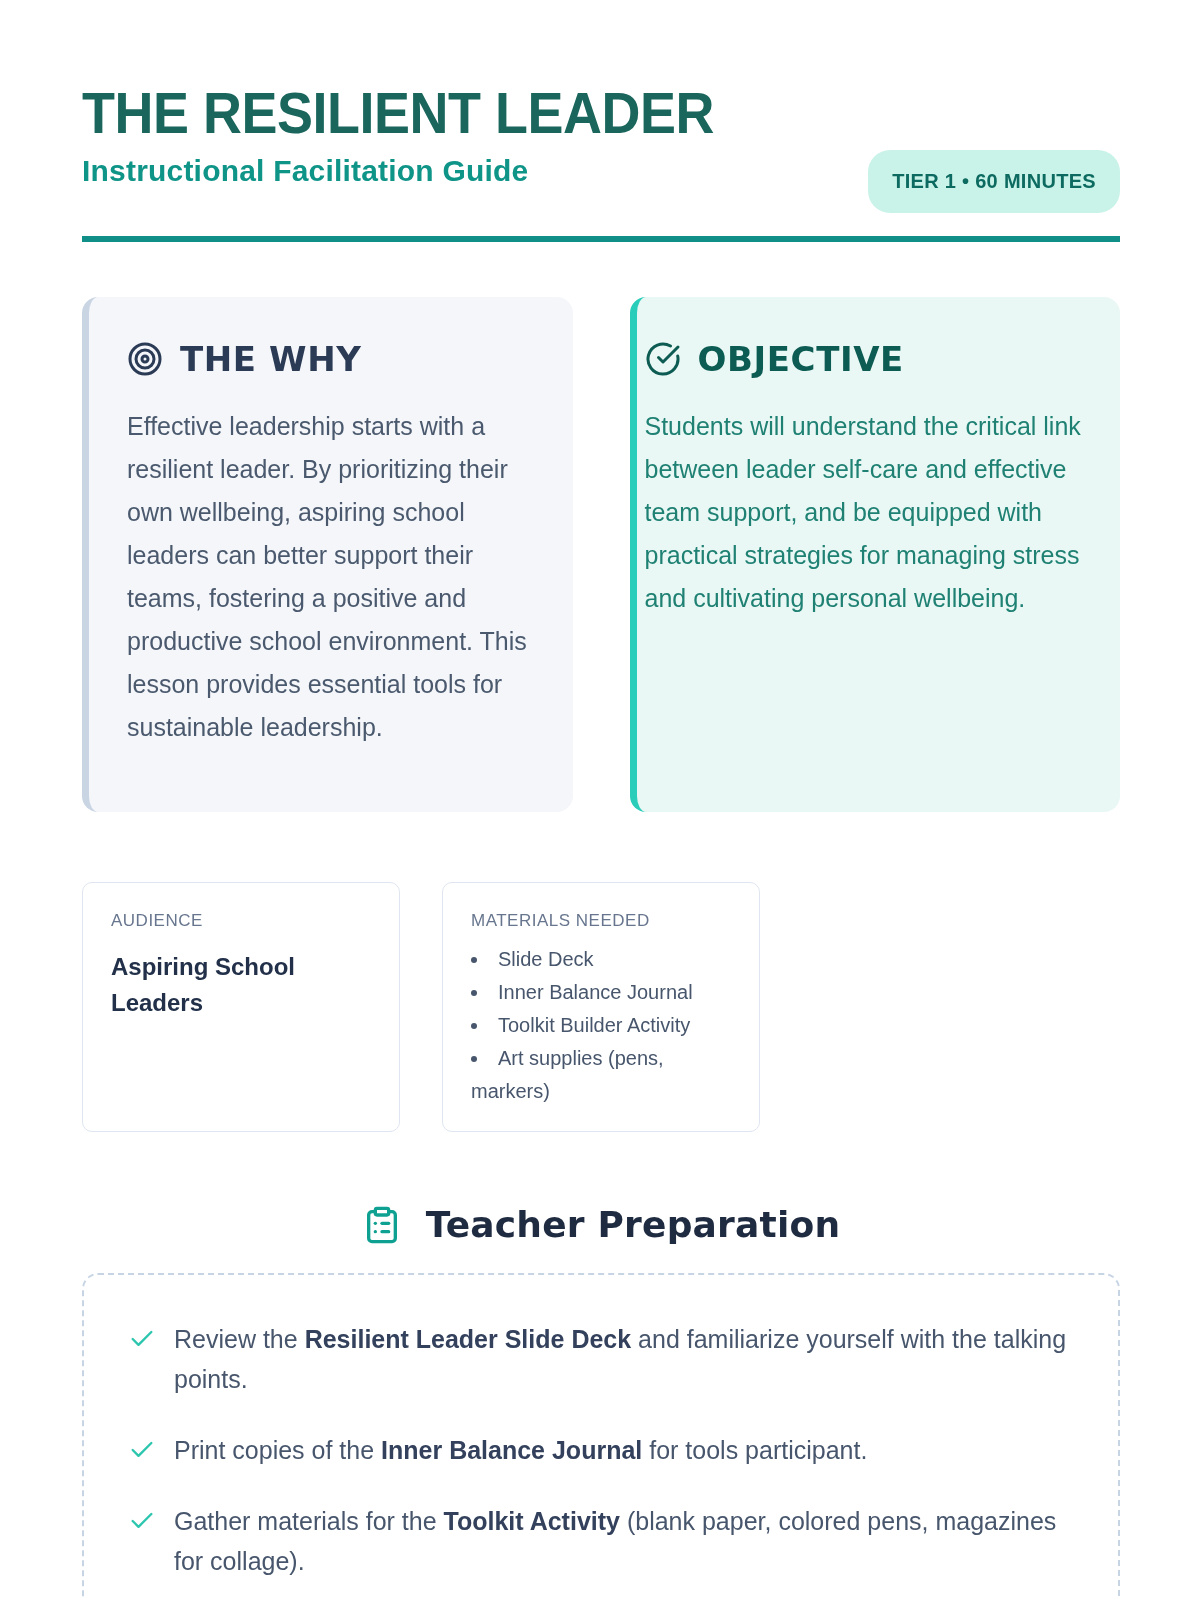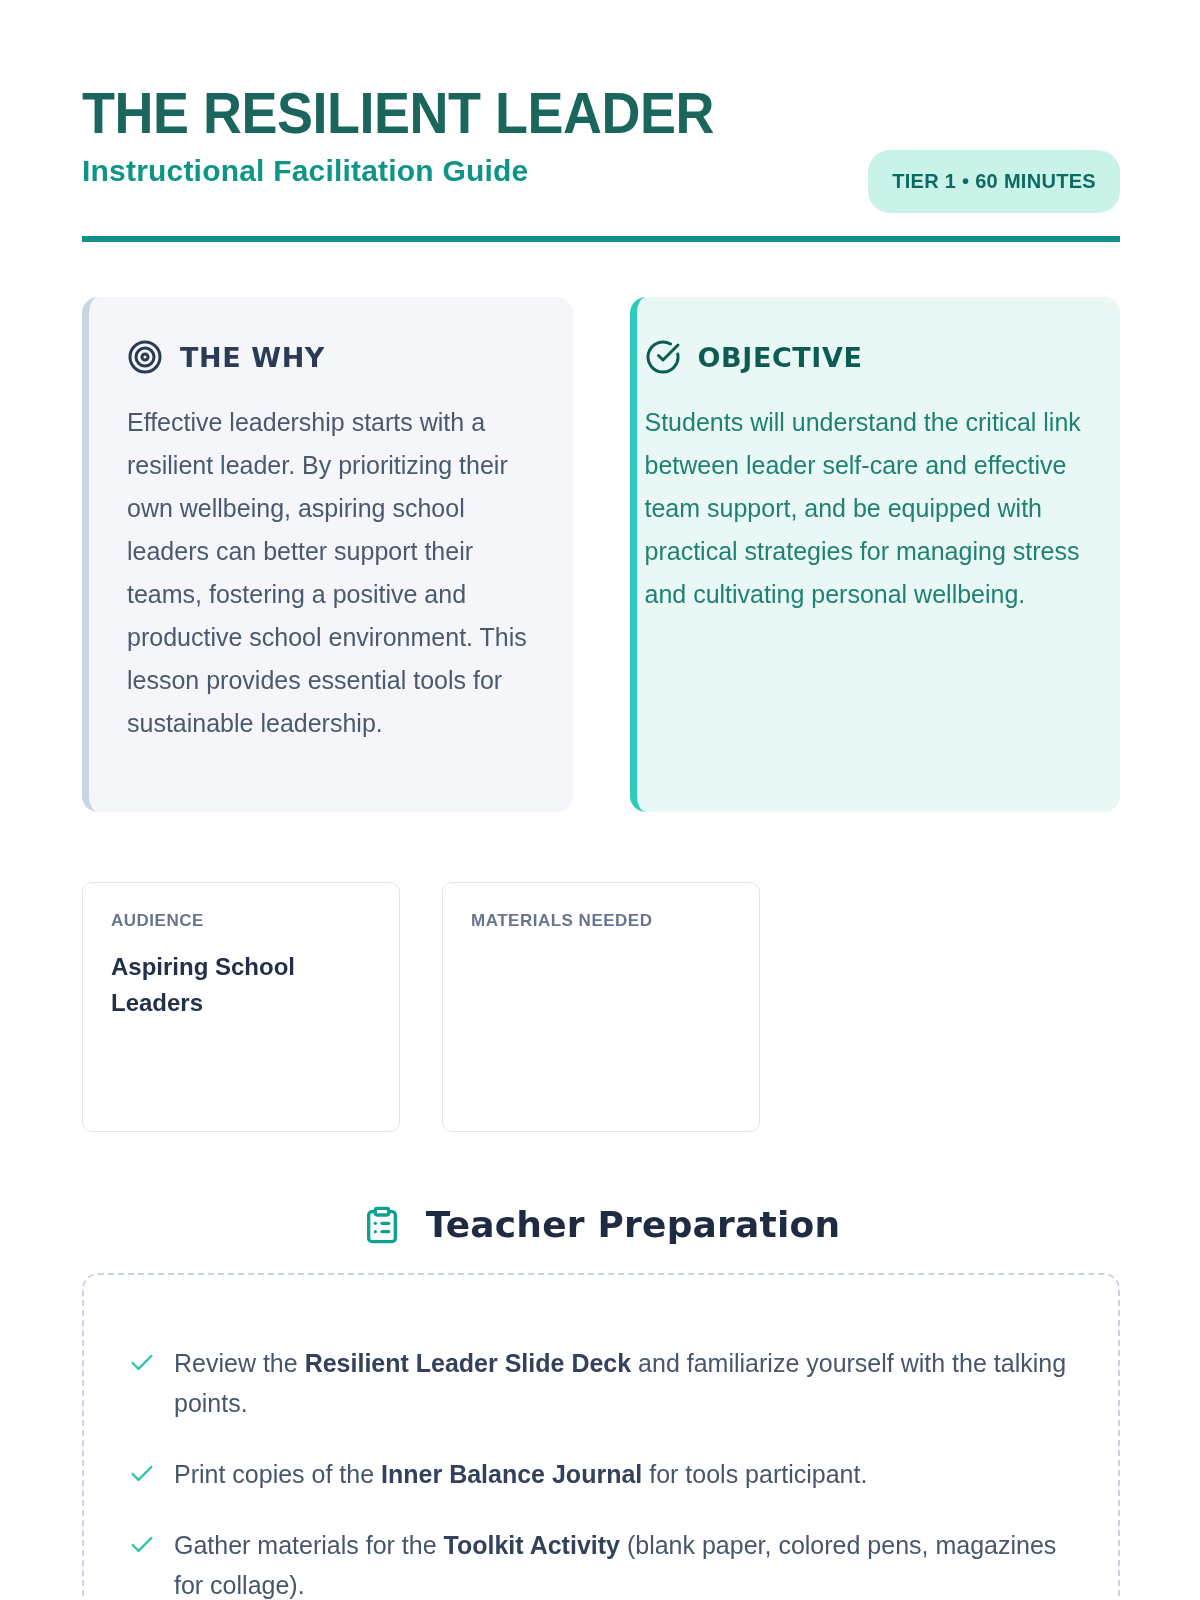--- a/index.html
+++ b/index.html
@@ -31,53 +31,53 @@
     padding: 20px 24px; border-radius: 22px; white-space: nowrap;
   }
   .divider { margin-top: 48px; height: 6px; background: #108f88; }
 
   
   .top-cards { margin-top: 55px; display: grid; grid-template-columns: 1fr 1fr; gap: 57px; }
   .card { border-radius: 16px; min-height: 515px; padding: 42px 36px 40px 38px; }
   .card-why { background: #f4f6fa; border-left: 7px solid #c9d5e3; }
   .card-objective { background: #e9f8f4; border-left: 7px solid #2acdb9; padding-left: 8px; }
   .card-head { display: flex; align-items: center; gap: 17px; }
-  .card-title { font-family: "DejaVu Sans", sans-serif; font-size: 27px; font-weight: 700; letter-spacing: 0.6px; }
+  .card-title { font-family: "DejaVu Sans", sans-serif; font-size: 34px; font-weight: 700; letter-spacing: 0.6px; }
   .card-why .card-title { color: #2c3b55; }
   .card-objective .card-title { color: #0d5c54; }
   .card-icon { width: 36px; height: 36px; display: inline-flex; }
   .card-body { margin-top: 26px; font-size: 25px; line-height: 43px; }
   .card-why .card-body { color: #4a596d; }
   .card-objective .card-body { color: #1f8173; }
 
   
   .info-cards { margin-top: 70px; display: grid; grid-template-columns: 1fr 1fr 1fr; gap: 42px; }
   .info-card {
     background: #ffffff; border: 1.5px solid #dfe6f1; border-radius: 10px;
     height: 250px; padding: 28px 24px 24px 28px;
   }
-  .info-label { font-size: 17px; font-weight: 700; color: #67768e; letter-spacing: 0.5px; }
+  .info-label { font-size: 17px; font-weight: 400; color: #67768e; letter-spacing: 0.5px; }
   .info-value { margin-top: 18px; font-size: 24px; font-weight: 700; color: #22304a; line-height: 36px; }
   .materials-list { margin-top: 12px; list-style-position: inside; color: #47566c; font-size: 20px; line-height: 33px; }
   .materials-list li::marker { color: #47566c; }
 
   
   .prep-head { margin-top: 72px; display: flex; align-items: center; gap: 24px; justify-content: center; }
   .prep-icon { width: 40px; height: 40px; display: inline-flex; }
   .prep-title {
     font-family: "DejaVu Sans", sans-serif; font-size: 36px; font-weight: 700;
     color: #1f2b40; letter-spacing: 0.2px;
   }
   .check-box {
     margin-top: 28px; border: 2px dashed #c7d4e4; border-radius: 16px;
     padding: 44px 40px 40px 44px; height: 560px;
   }
   .check-item {
     display: grid; grid-template-columns: 30px 1fr; column-gap: 16px;
-    margin-bottom: 31px; font-size: 25px; line-height: 40px; color: #47566c; margin-top: 24px;
+    margin-bottom: 31px; font-size: 25px; line-height: 40px; color: #47566c;
   }
   .check-glyph { width: 28px; height: 28px; margin-top: 6px; }
   .check-text .bd { font-weight: 700; color: #33415c; }
 
   svg { display: block; }
 </style>
 </head>
 <body>
 
 <div class="page">
@@ -123,20 +123,26 @@
   <div class="info-cards">
 
     <div class="info-card">
       <div class="info-label">AUDIENCE</div>
       <div class="info-value">Aspiring School Leaders</div>
     </div>
 
 
     <div class="info-card">
       <div class="info-label">MATERIALS NEEDED</div>
+      <ul class="materials-list">
+        <li>Slide Deck</li>
+        <li>Inner Balance Journal</li>
+        <li>Toolkit Builder Activity</li>
+        <li>Art supplies (pens, markers)</li>
+      </ul>
     </div>
 
   </div>
 
   <div class="prep-head">
     <span class="prep-icon">
       <svg viewBox="0 0 24 24" width="40" height="40" fill="none" stroke="#0ea192" stroke-width="2" stroke-linecap="round" stroke-linejoin="round">
         <rect x="8" y="2" width="8" height="4" rx="1"></rect>
         <path d="M16 4h2a2 2 0 0 1 2 2v14a2 2 0 0 1-2 2H6a2 2 0 0 1-2-2V6a2 2 0 0 1 2-2h2"></path>
         <path d="M12 11h4"></path>

